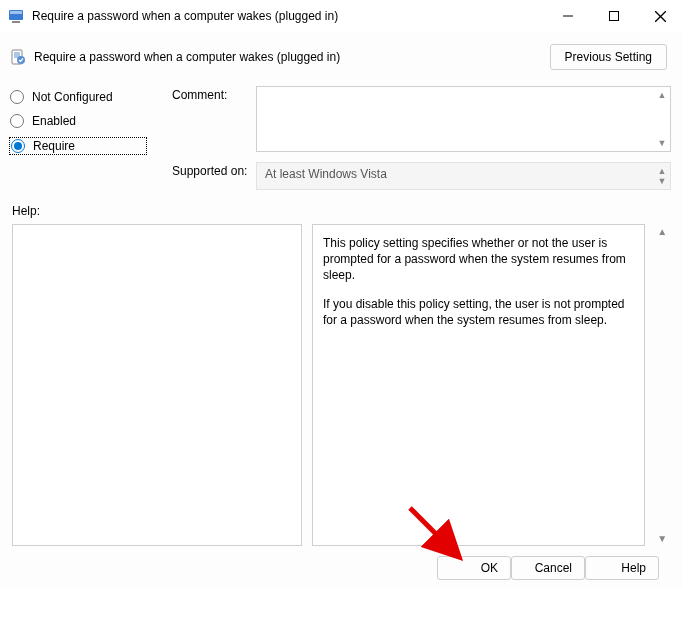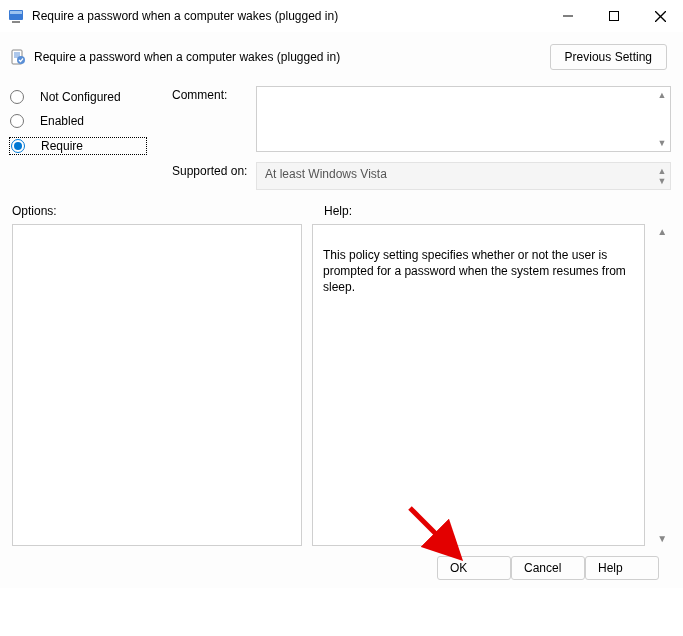--- a/index.html
+++ b/index.html
@@ -48,41 +48,41 @@
     }
     .header-row .policy-title { flex: 1; font-size: 12px; }
     .nav-buttons { display: flex; gap: 10px; margin-left: auto; padding-right: 4px;}
     .btn {
       background: #fdfdfd;
       border: 1px solid #cfcfcf;
       padding: 5px 14px;
       font-size: 12px;
       border-radius: 3px;
       min-width: 88px;
-      text-align: left;
+      text-align: right;
       cursor: pointer;
       font-family: inherit;
     }
     .mid-section {
       display: flex;
       gap: 14px;
       margin-top: 12px;
       padding: 0 2px;
     }
     .radios {
       width: 136px;
       display: flex;
       flex-direction: column;
       gap: 10px;
       padding-top: 4px;
     }
     .radio-item {
       display: flex;
       align-items: center;
-      gap: 16px;
+      gap: 8px;
       font-size: 12px;
       cursor: pointer;
     }
     .radio-circle {
       width: 14px; height: 14px;
       border: 1px solid #767676;
       border-radius: 50%;
       display: flex; align-items: center; justify-content: center;
       background:#fff;
     }
@@ -149,21 +149,21 @@
       position: relative;
     }
     .pane {
       border: 1px solid #cfcfcf;
       background: #fff;
       height: 322px;
     }
     .pane-options { width: 298px; }
     .pane-help {
       width: 342px;
-      padding: 22px 10px;
+      padding: 10px 10px;
       font-size: 12px;
       line-height: 1.35;
     }
     .pane-help p { margin-bottom: 12px; }
     .right-scroll {
       width: 14px;
       display:flex;
       flex-direction:column;
       align-items: center;
       justify-content: space-between;
@@ -266,28 +266,28 @@
         <div class="supported-box">
           <span>At least Windows Vista</span>
           <span class="scroll-arrow" style="top:2px;">▲</span>
           <span class="scroll-arrow" style="bottom:2px;">▼</span>
         </div>
       </div>
     </div>
   </div>
 
   <div class="labels-row">
-    <div class="lbl-options">Options:</div>
     <div class="lbl-help">Help:</div>
   </div>
 
   <div class="panes">
     <div class="pane pane-options"></div>
     <div class="pane pane-help">
       <p>This policy setting specifies whether or not the user is prompted for a password when the system resumes from sleep.</p>
+      <p>If you disable this policy setting, the user is not prompted for a password when the system resumes from sleep.</p>
     </div>
     <div class="right-scroll">
       <span>▲</span>
       <span>▼</span>
     </div>
   </div>
 
   <div class="footer">
     <button class="btn">OK</button>
     <button class="btn">Cancel</button>

